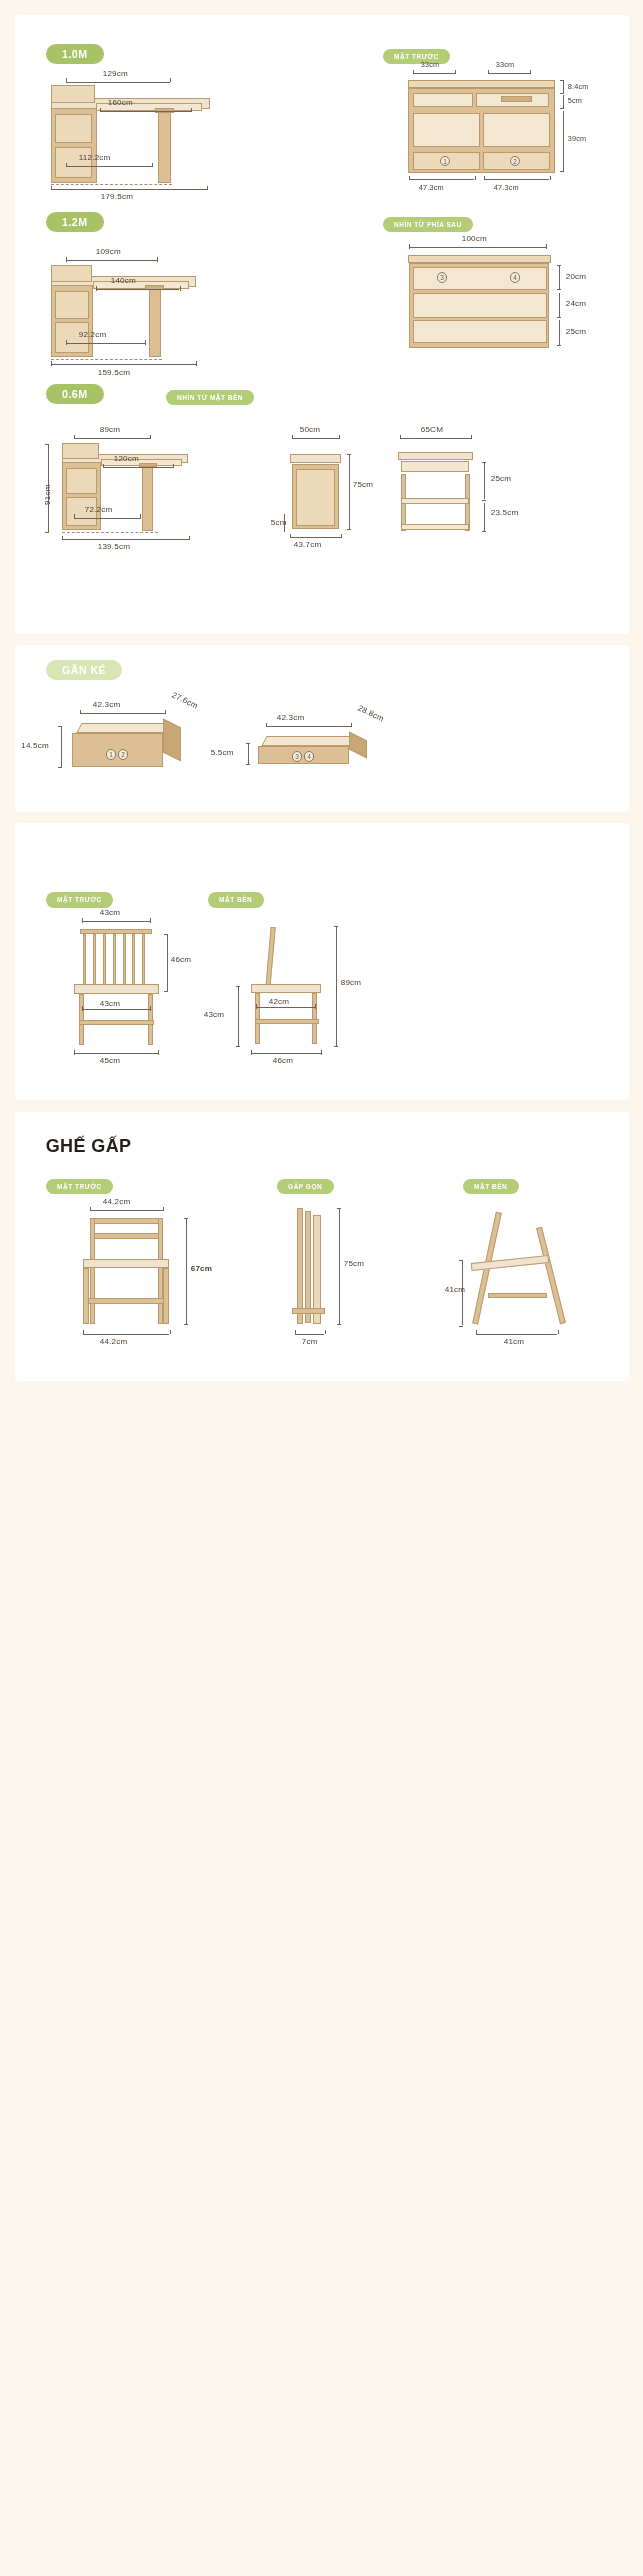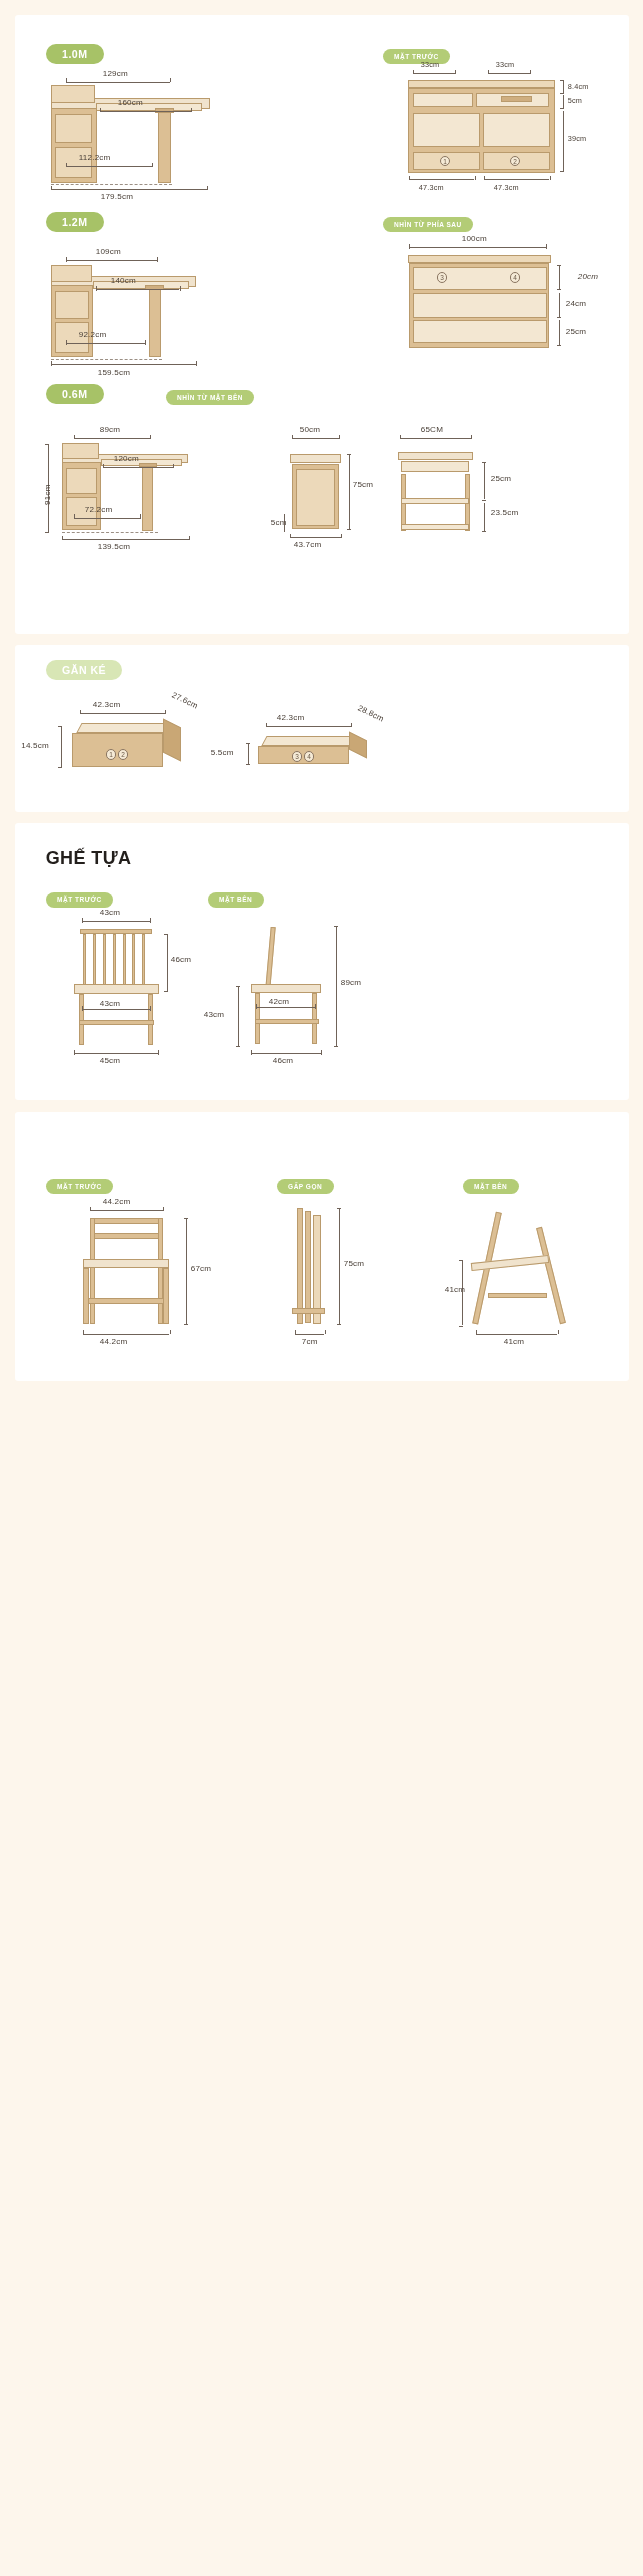--- a/index.html
+++ b/index.html
@@ -150,21 +150,21 @@
       </div>
 
       <div class="mline" style="left:51px; top:46px; width:104px;"></div>
       <div class="tick" style="left:51px; top:42px;"></div>
       <div class="tick" style="left:155px; top:42px;"></div>
       <div class="dim" style="left:88px; top:33px;">129cm</div>
 
       <div class="mline" style="left:85px; top:75px; width:91px;"></div>
       <div class="tick" style="left:85px; top:72px;"></div>
       <div class="tick" style="left:176px; top:72px;"></div>
-      <div class="dim" style="left:103px; top:62px;text-align:right;">160cm</div>
+      <div class="dim" style="left:93px; top:62px;text-align:right;">160cm</div>
 
       <div class="mline" style="left:51px; top:130px; width:86px;"></div>
       <div class="tick" style="left:51px; top:127px;"></div>
       <div class="tick" style="left:137px; top:127px;"></div>
       <div class="dim" style="left:64px; top:117px;">112.2cm</div>
 
       <div class="mline" style="left:36px; top:153px; width:156px;"></div>
       <div class="tick" style="left:36px; top:150px;"></div>
       <div class="tick" style="left:192px; top:150px;"></div>
       <div class="dim" style="left:86px; top:156px;">179.5cm</div>
@@ -268,21 +268,21 @@
       </div>
 
       <div class="mline" style="left:394px; top:39px; width:137px;"></div>
       <div class="tick" style="left:394px; top:36px;"></div>
       <div class="tick" style="left:531px; top:36px;"></div>
       <div class="dim" style="left:447px; top:26px;">100cm</div>
 
       <div class="mline v" style="left:544px; top:57px; height:24.4px;"></div>
       <div class="tick h" style="left:542px; top:57px;"></div>
       <div class="tick h" style="left:542px; top:81px;"></div>
-      <div class="dim" style="left:563px; top:64px;font-style:italic;">20cm</div>
+      <div class="dim" style="left:551px; top:64px;">20cm</div>
 
       <div class="mline v" style="left:544px; top:85px; height:24.4px;"></div>
       <div class="tick h" style="left:542px; top:109px;"></div>
       <div class="dim" style="left:551px; top:91px;">24cm</div>
 
       <div class="mline v" style="left:544px; top:112px; height:24.4px;"></div>
       <div class="tick h" style="left:542px; top:137px;"></div>
       <div class="dim" style="left:551px; top:119px;">25cm</div>
     </div>
 
@@ -412,21 +412,20 @@
     <div class="tick" style="left:336px; top:78px;"></div>
     <div class="dim" style="left:262px; top:68px;">42.3cm</div>
     <div class="dim" style="left:342px; top:64px; transform:rotate(26deg);">28.8cm</div>
     <div class="mline v" style="left:233px; top:98px; height:21px;"></div>
     <div class="tick h" style="left:231px; top:98px;"></div>
     <div class="tick h" style="left:231px; top:119px;"></div>
     <div class="dim" style="left:196px; top:103px;">5.5cm</div>
   </div>
 
   <div class="section" style="height:277px;">
-    <div class="title-left">GHẾ TỰA</div>
 
     <div style="position:absolute; left:31px; top:67px;">
       <span class="pill small">MẶT TRƯỚC</span>
     </div>
     <div style="position:absolute; left:193px; top:67px;">
       <span class="pill small">MẶT BÊN</span>
     </div>
 
     <div>
       <div class="wood" style="left:65px; top:106px; width:72px; height:4.9px;"></div>
@@ -484,20 +483,21 @@
     <div class="tick" style="left:300px; top:181px;"></div>
     <div class="dim" style="left:254px; top:174px;">42cm</div>
 
     <div class="mline" style="left:236px; top:230px; width:70px;"></div>
     <div class="tick" style="left:236px; top:227px;"></div>
     <div class="tick" style="left:306px; top:227px;"></div>
     <div class="dim" style="left:258px; top:233px;">46cm</div>
   </div>
 
   <div class="section" style="height:269px; margin-bottom:24.4px;">
+    <div class="title-left">GHẾ GẤP</div>
 
     <div style="position:absolute; left:31px; top:65px;">
       <span class="pill small">MẶT TRƯỚC</span>
     </div>
     <div style="position:absolute; left:262px; top:65px;">
       <span class="pill small">GẤP GỌN</span>
     </div>
     <div style="position:absolute; left:448px; top:65px;">
       <span class="pill small">MẶT BÊN</span>
     </div>
@@ -513,21 +513,21 @@
       <div class="wood" style="left:148px; top:156px; width:6.5px; height:56px;"></div>
     </div>
     <div class="mline" style="left:75px; top:98px; width:73px;"></div>
     <div class="tick" style="left:75px; top:95px;"></div>
     <div class="tick" style="left:148px; top:95px;"></div>
     <div class="dim" style="left:88px; top:85px;">44.2cm</div>
 
     <div class="mline v" style="left:171px; top:106px; height:106px;"></div>
     <div class="tick h" style="left:169px; top:106px;"></div>
     <div class="tick h" style="left:169px; top:212px;"></div>
-    <div class="dim" style="left:176px; top:152px;">67cm</div>
+    <div class="dim" style="left:176px; top:152px;font-weight:bold;">67cm</div>
 
     <div class="mline" style="left:68px; top:222px; width:86px;"></div>
     <div class="tick" style="left:68px; top:218px;"></div>
     <div class="tick" style="left:155px; top:218px;"></div>
     <div class="dim" style="left:85px; top:225px;">44.2cm</div>
 
     <div>
       <div class="wood" style="left:282px; top:96px; width:6.5px; height:116px;"></div>
       <div class="wood" style="left:290px; top:99px; width:6.5px; height:112px;"></div>
       <div class="wood light" style="left:298px; top:103px; width:8.1px; height:109px;"></div>

